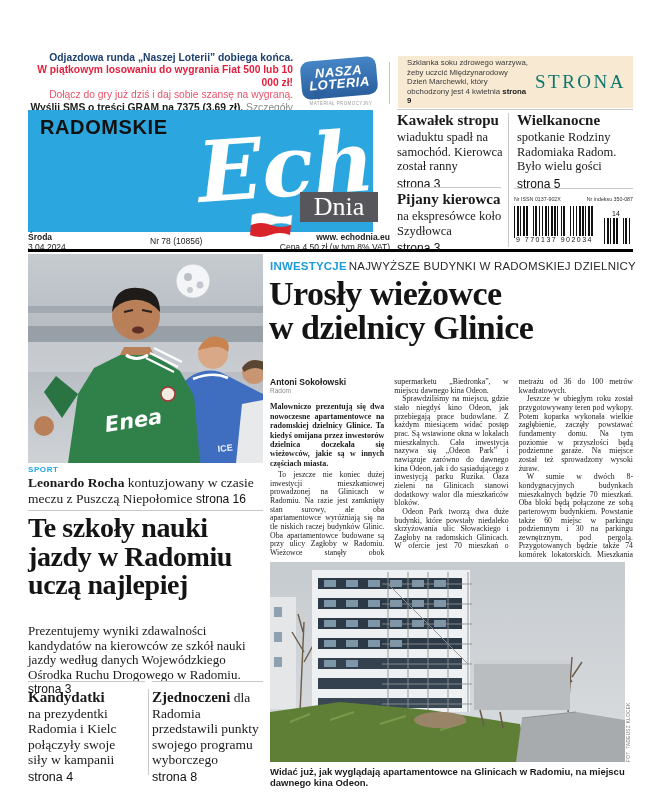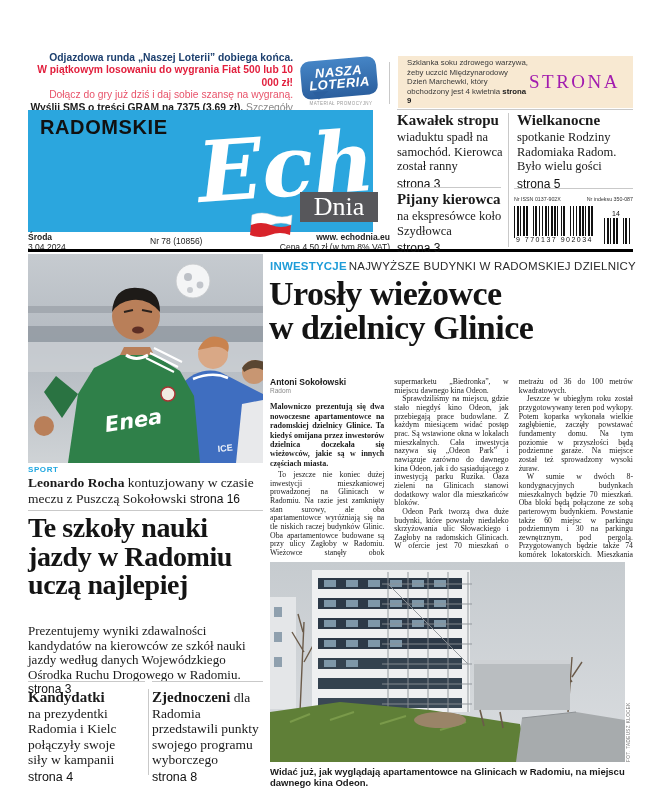--- a/index.html
+++ b/index.html
@@ -21,21 +21,21 @@
   .badge:after{content:"";position:absolute;left:8px;bottom:-9px;border:8px solid transparent;
          border-top-color:#2b5f9e;transform:skewX(-18deg);}
   .badge span{color:#fff;font-style:italic;font-weight:bold;font-size:13px;line-height:12px;letter-spacing:.5px;}
   .badge-sub{left:303px;top:101px;width:76px;text-align:center;font-size:4.5px;color:#9a9a9a;letter-spacing:.4px;}
 
   .vr1{left:389px;top:62px;width:1px;height:42px;background:#c9c9c9;}
 
   .zdrowie{left:398px;top:56px;width:235px;height:52px;background:#f8e9d2;display:flex;align-items:center;}
   .zdrowie .txt{width:122px;padding-left:9px;font-size:7.8px;line-height:9.6px;color:#3a3a3a;}
   .zdrowie .txt b{color:#1a1a1a;}
-  .zdrowie .brand{flex:1;text-align:right;padding-right:13px;font-family:"Liberation Serif",serif;color:#a21caf;}
+  .zdrowie .brand{flex:1;text-align:right;padding-right:7px;font-family:"Liberation Serif",serif;color:#0f766e;}
   .zdrowie .brand .b1{display:block;font-size:19px;line-height:16px;letter-spacing:2.5px;}
   .zdrowie .brand .b2{display:block;font-size:23.5px;line-height:20px;letter-spacing:.5px;}
 
   
   .mast{left:28px;top:110px;width:345px;height:122px;background:#2ba6de;}
   .region{left:40px;top:116px;font-size:20px;font-weight:600;letter-spacing:.6px;color:#111;}
   .dnia{left:300px;top:192px;width:78px;height:30px;background:#57575b;display:flex;align-items:center;justify-content:center;
         font-family:"Liberation Serif",serif;color:#fff;font-size:26px;}
   .dateline{top:233px;font-size:8.5px;line-height:9.5px;color:#222;}
   .dl-left{left:28px;}
@@ -207,21 +207,21 @@
     <ellipse cx="110" cy="76" rx="6" ry="3.6" fill="#5d2e24"></ellipse>
     <path d="M96,58 L105,56 M114,56 L124,58" stroke="#2a211c" stroke-width="2"></path>
     <path d="M118,104 L146,118 M122,99 L150,113 M126,94 L154,108" stroke="#ffffff" stroke-width="2"></path>
     <path d="M98,101 Q108,108 120,101" stroke="#ffffff" stroke-width="3" fill="none"></path>
     <circle cx="140" cy="140" r="7" fill="#f0ece2" stroke="#a33" stroke-width="1.5"></circle>
     <text x="78" y="178" font-family="DejaVu Sans, sans-serif" font-style="italic" font-weight="bold" font-size="21" fill="#ffffff" transform="rotate(-9 78 178)">Enea</text>
   </svg>
 
   <div class="abs sport-label">SPORT</div>
   <div class="abs sport-cap">
-    <span class="b">Leonardo Rocha</span><span> kontuzjowany w czasie meczu z Puszczą Sokołowski </span><span class="page-ref">strona 16</span>
+    <span class="b">Leonardo Rocha</span><span> kontuzjowany w czasie meczu z Puszczą Niepołomice </span><span class="page-ref">strona 16</span>
   </div>
   <div class="abs rule-h lrule"></div>
 
   <div class="abs left-head">Te szkoły nauki jazdy w Radomiu uczą najlepiej</div>
   <div class="abs left-par">
     <span>Prezentujemy wyniki zdawalności kandydatów na kierowców ze szkół nauki jazdy według danych Wojewódzkiego Ośrodka Ruchu Drogowego w Radomiu. </span><span class="page-ref">strona 3</span>
   </div>
 
   <div class="abs rule-h bb-rule1"></div>
   <div class="abs rule-h bb-rule2"></div>

